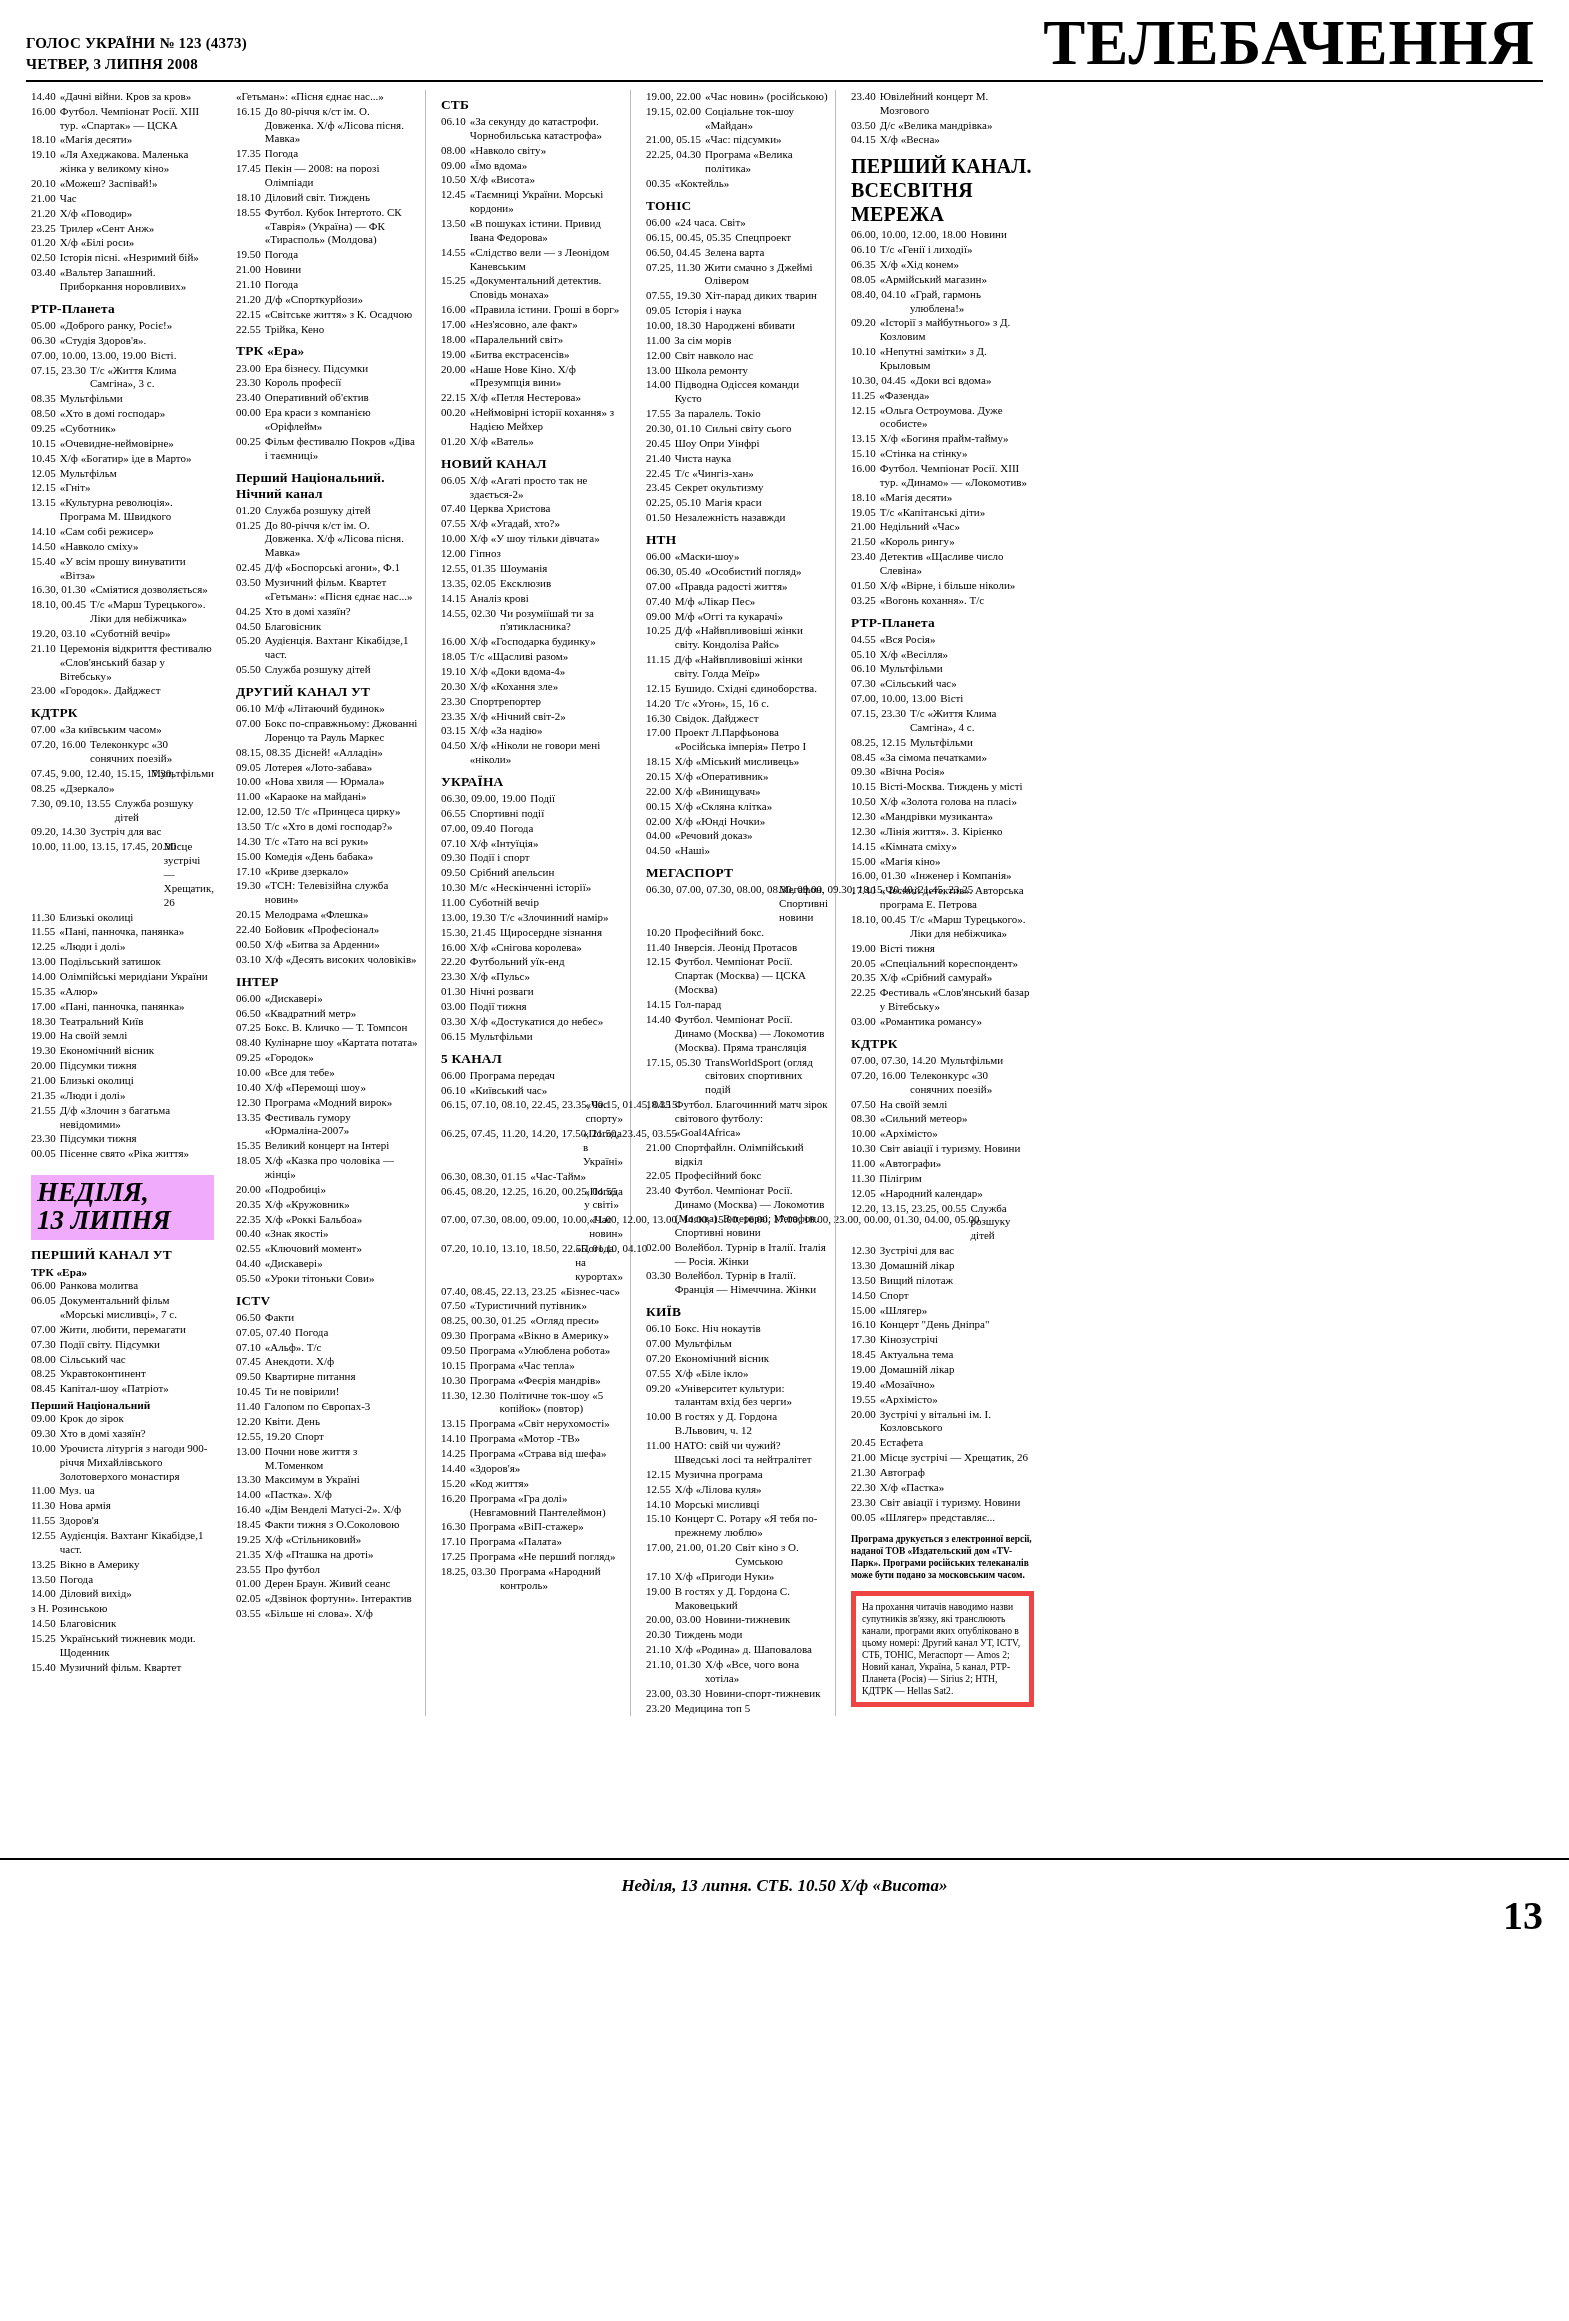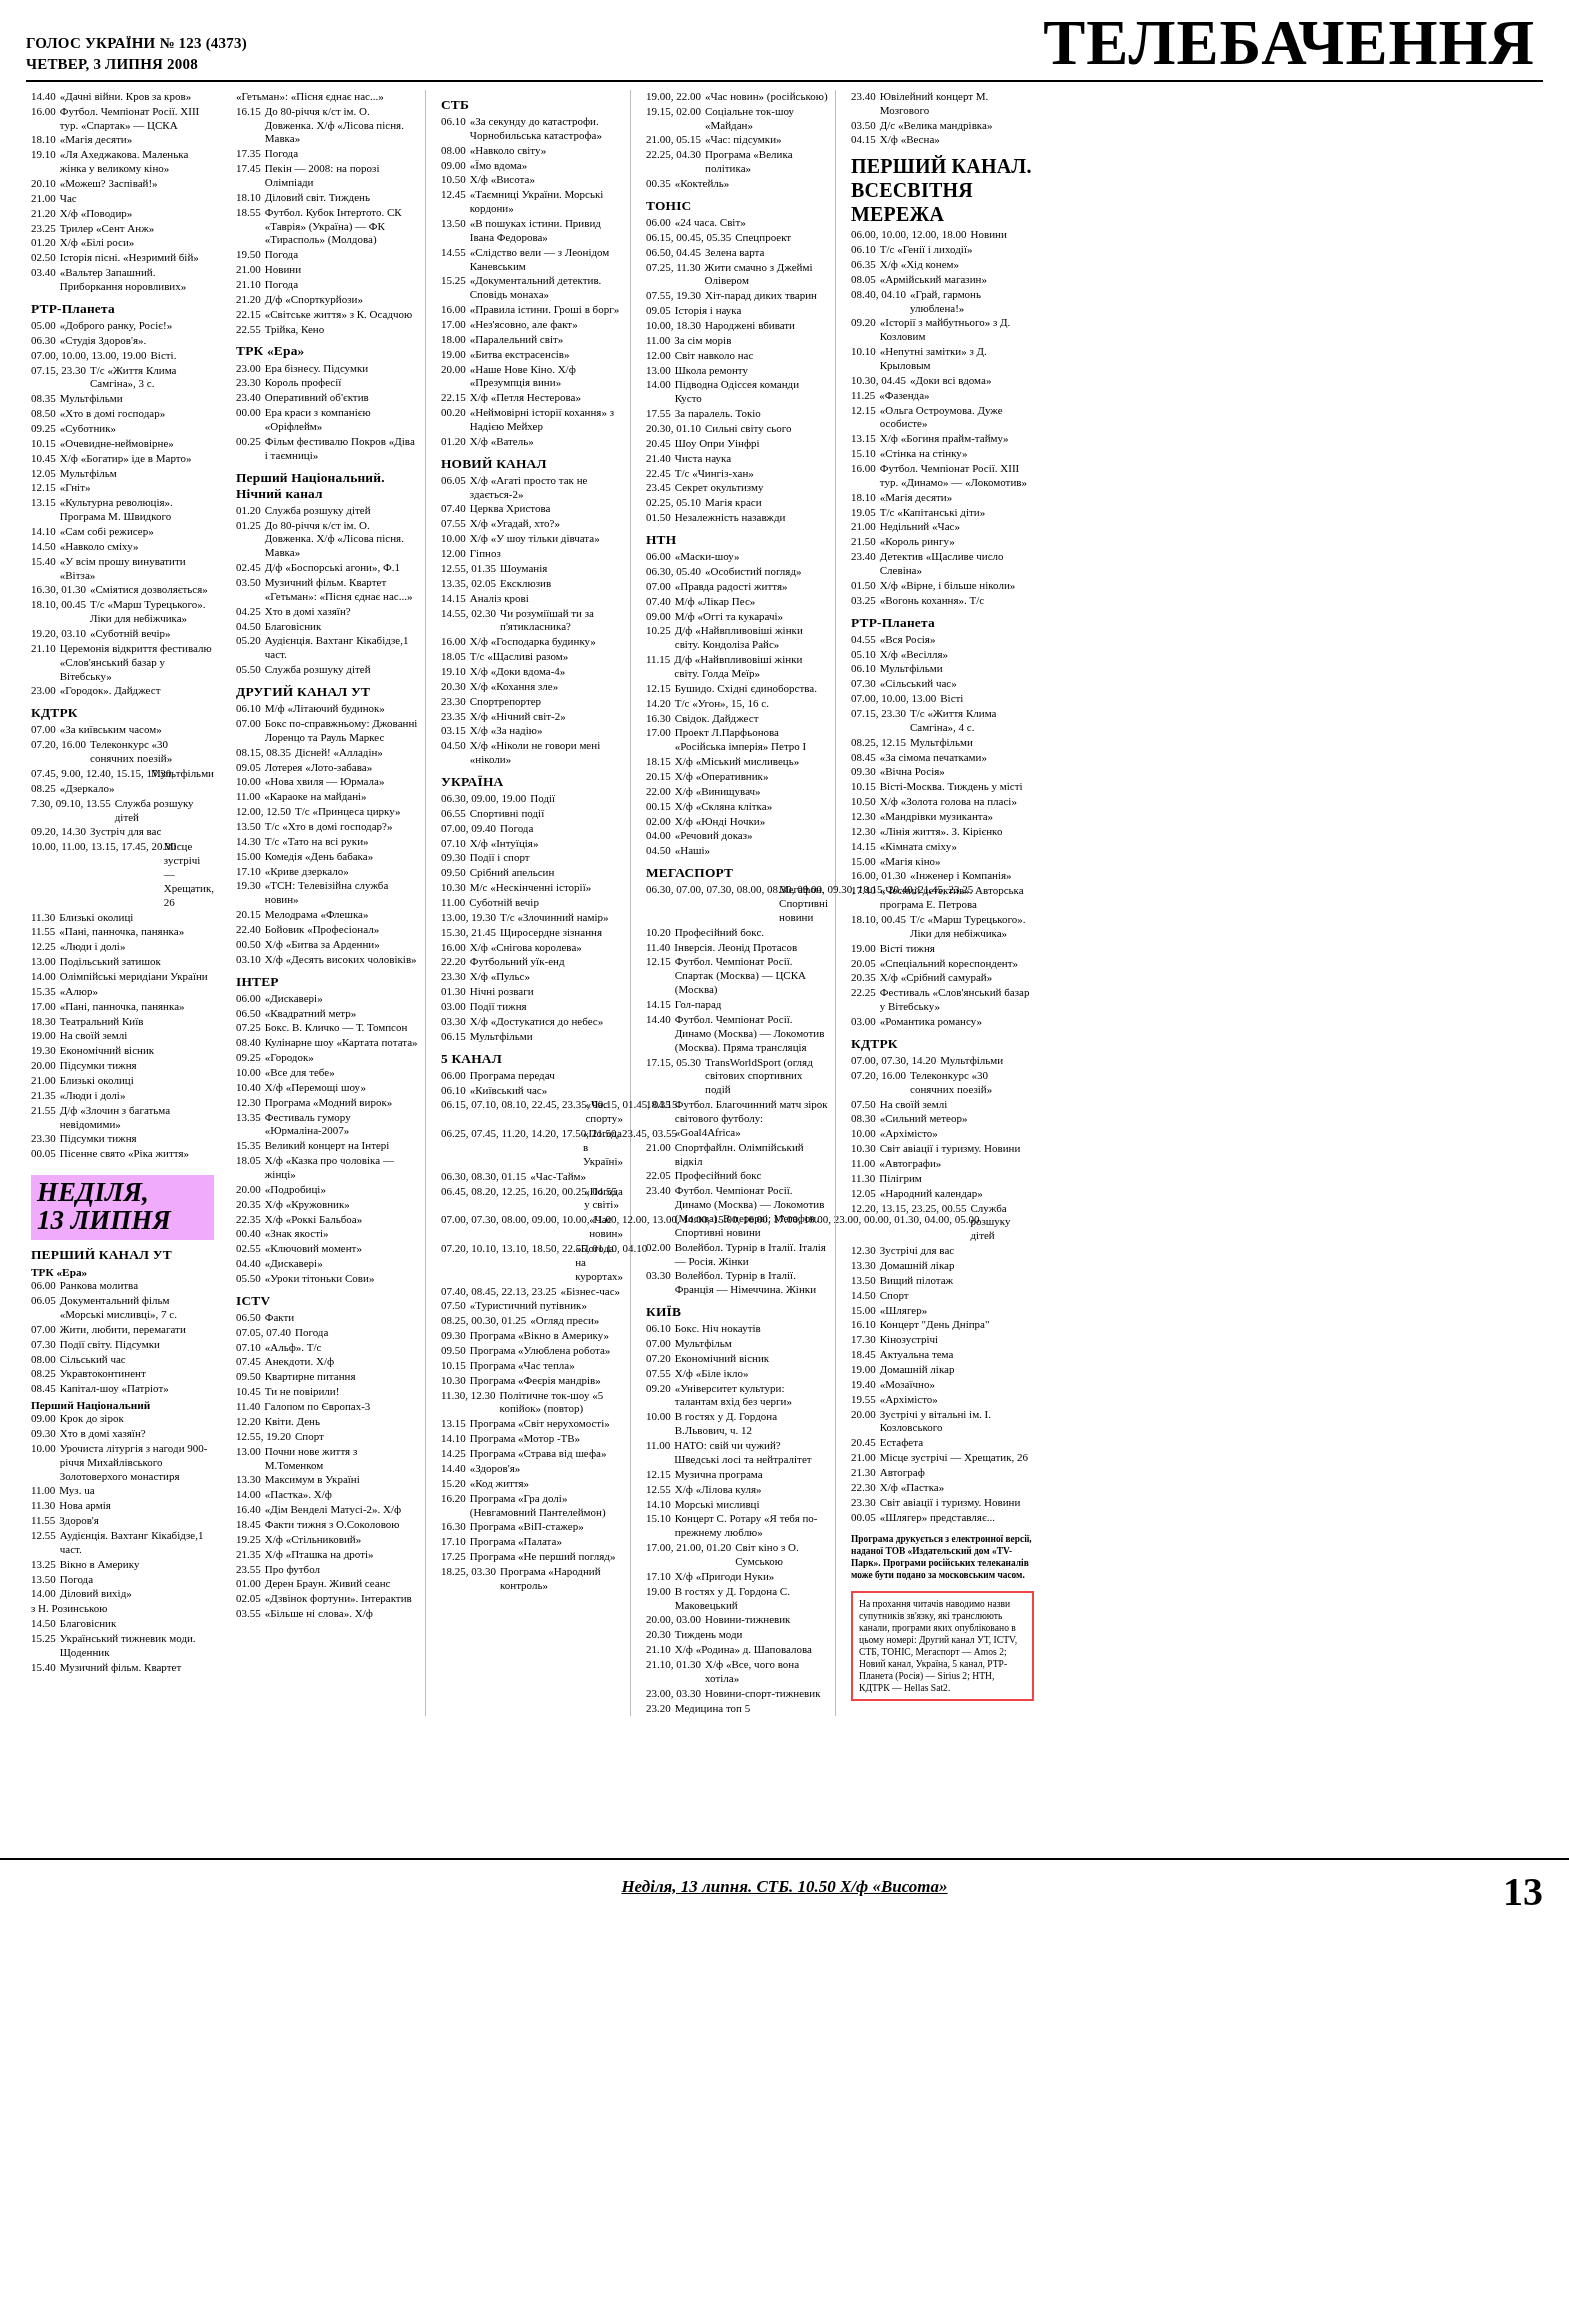--- a/index.html
+++ b/index.html
@@ -16,24 +16,24 @@
   .col.c1{border-right:none;}
   .entry{font-size:11px;line-height:1.26;margin:0 0 1px 0;display:flex;}
   .t{min-width:0;white-space:nowrap;padding-right:4px;}
   .d{flex:1;}
   .free{font-size:11px;line-height:1.26;margin:0 0 1px 0;}
   .chan{font-weight:bold;font-size:13.4px;line-height:1.2;margin:7px 0 2px 0;letter-spacing:0.2px;}
   .chan.big{font-size:20px;}
   .sub{font-weight:bold;font-size:11.3px;margin:3px 0 1px 0;}
   .daybox{margin:14px 0 6px 0;background:#f0abfc;padding:4px 6px 6px 6px;}
   .daybox .dl{font-style:italic;font-weight:bold;font-size:27px;line-height:1.02;}
-  .notebox{border:2px solid #ef4444;font-size:9.6px;line-height:1.25;padding:5px 6px;margin-top:10px;}
+  .notebox{border:5px solid #ef4444;font-size:9.6px;line-height:1.25;padding:5px 6px;margin-top:10px;}
   .noteplain{font-size:9.4px;line-height:1.25;margin-top:10px;font-weight:bold;}
   .footer{position:absolute;left:0;right:0;bottom:0;height:46px;border-top:2px solid #000;}
-  .footer-inner{display:flex;align-items:center;justify-content:center;height:46px;padding:4px 26px;position:relative;text-decoration:underline;}
+  .footer-inner{display:flex;align-items:flex-start;justify-content:center;height:46px;padding:16px 26px;position:relative;}
   .footer-text{font-style:italic;font-weight:bold;font-size:17px;}
   .pageno{position:absolute;right:26px;bottom:2px;font-weight:bold;font-size:40px;line-height:1;}
 </style>
 </head>
 <body>
 
 <div class="page">
 
   <div class="masthead">
     <div class="mast-left">

